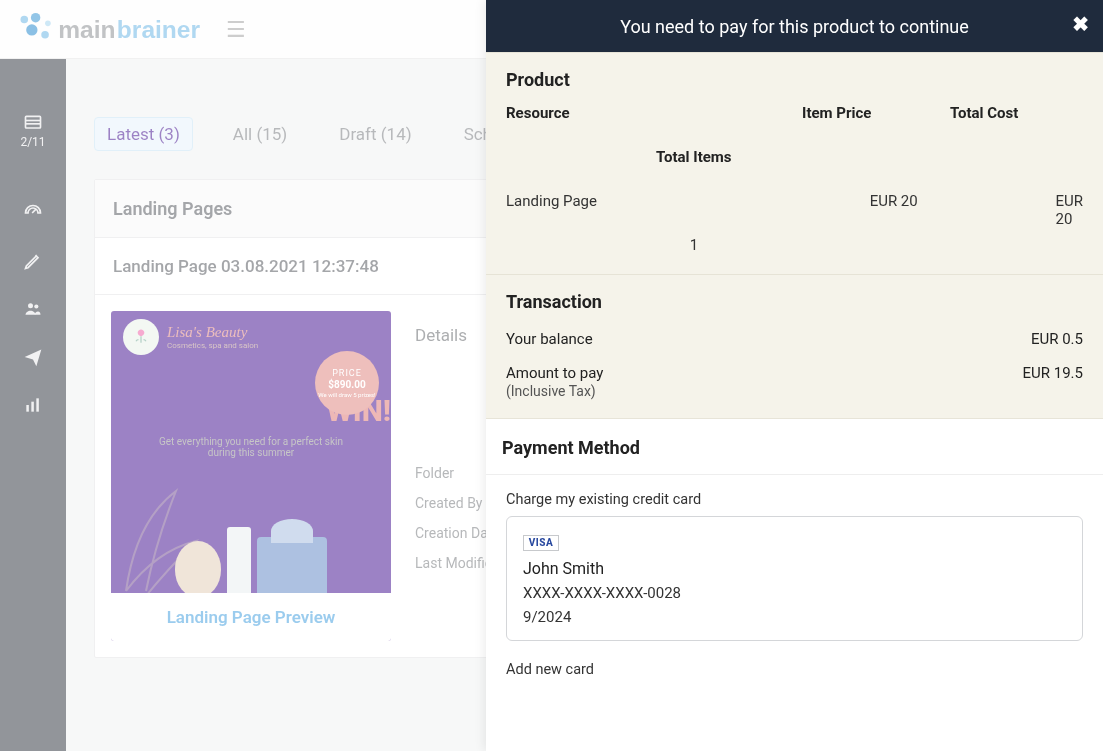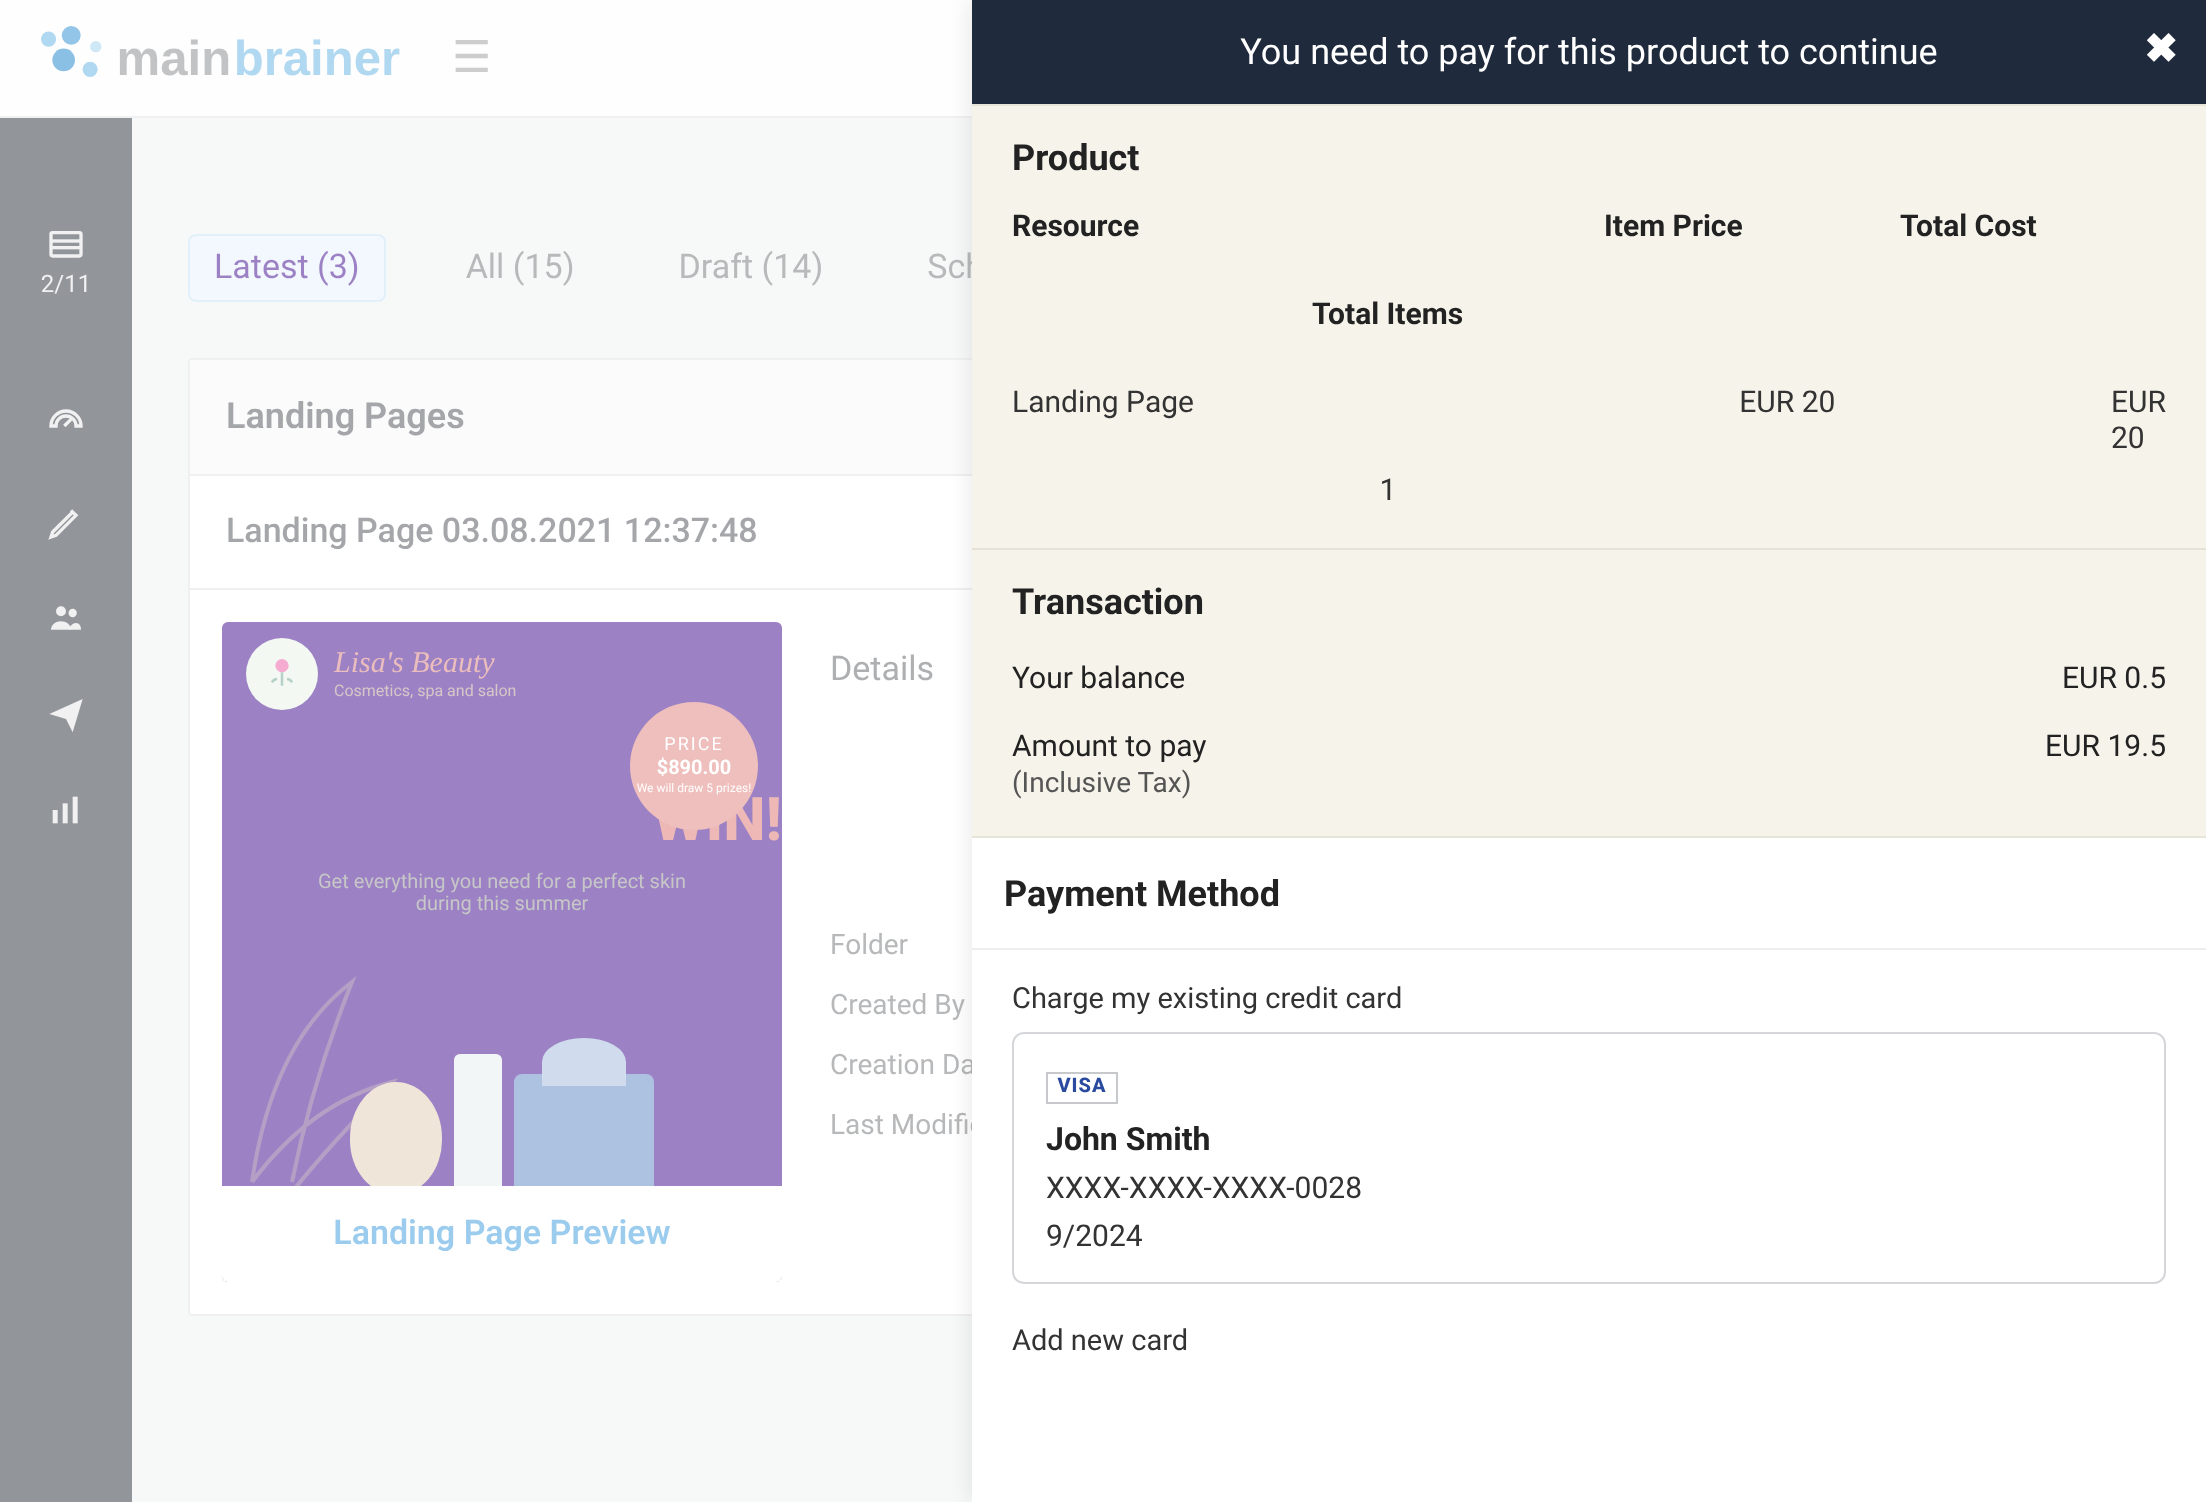--- a/index.html
+++ b/index.html
@@ -258,21 +258,21 @@
     border:1px solid #d4d6d9;
     border-radius:6px;
     padding: 14px 16px;
   }
   .visa-logo {
     display:inline-block; width:36px; height:16px;
     border:1px solid #c7c9cc; font-size:10px; color:#2a4aa0;
     font-weight:800; text-align:center; line-height:14px;
     margin-bottom:8px; letter-spacing:0.5px;
   }
-  .card-name { font-size:16px; font-weight:700; color:#222; margin-bottom:6px;}
+  .card-name { font-size:16px; font-weight:400; color:#222; margin-bottom:6px;}
   .card-num { font-size:15px; color:#333; margin-bottom:6px;}
   .card-exp { font-size:15px; color:#333;}
   .add-card { font-size:14.5px; color:#333; padding: 6px 20px 0 20px;}
 </style>
 </head>
 <body>
 
 <div class="topbar">
   <div class="logo">
     <svg viewBox="0 0 210 36" width="200" height="34">

